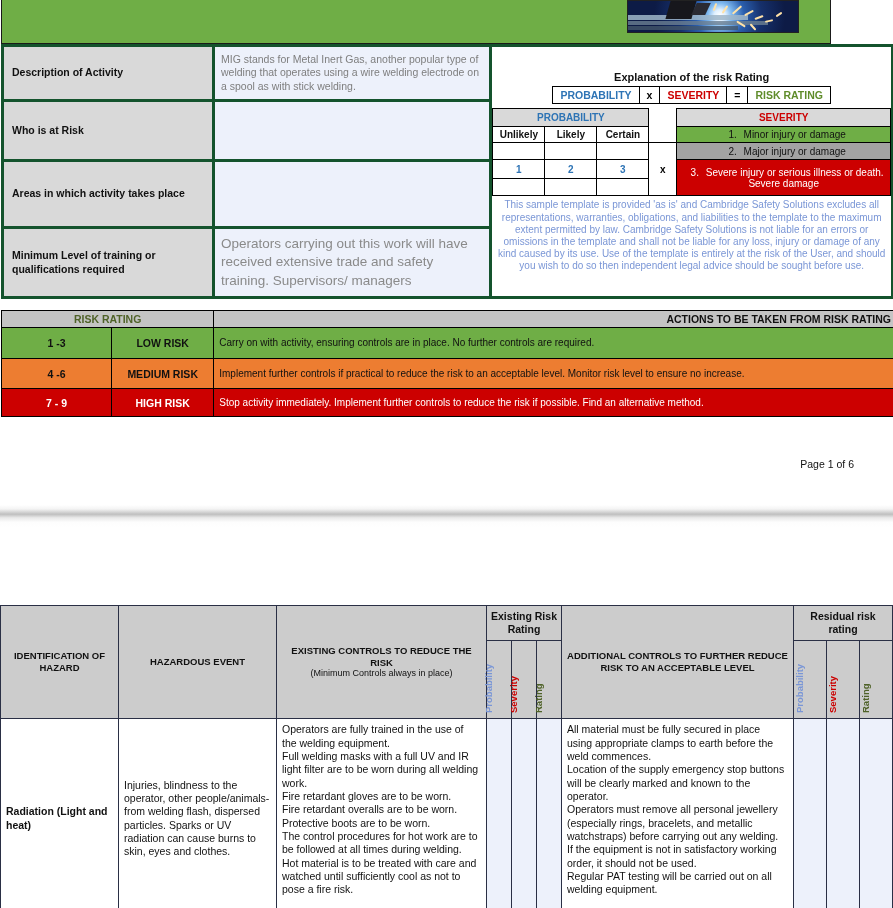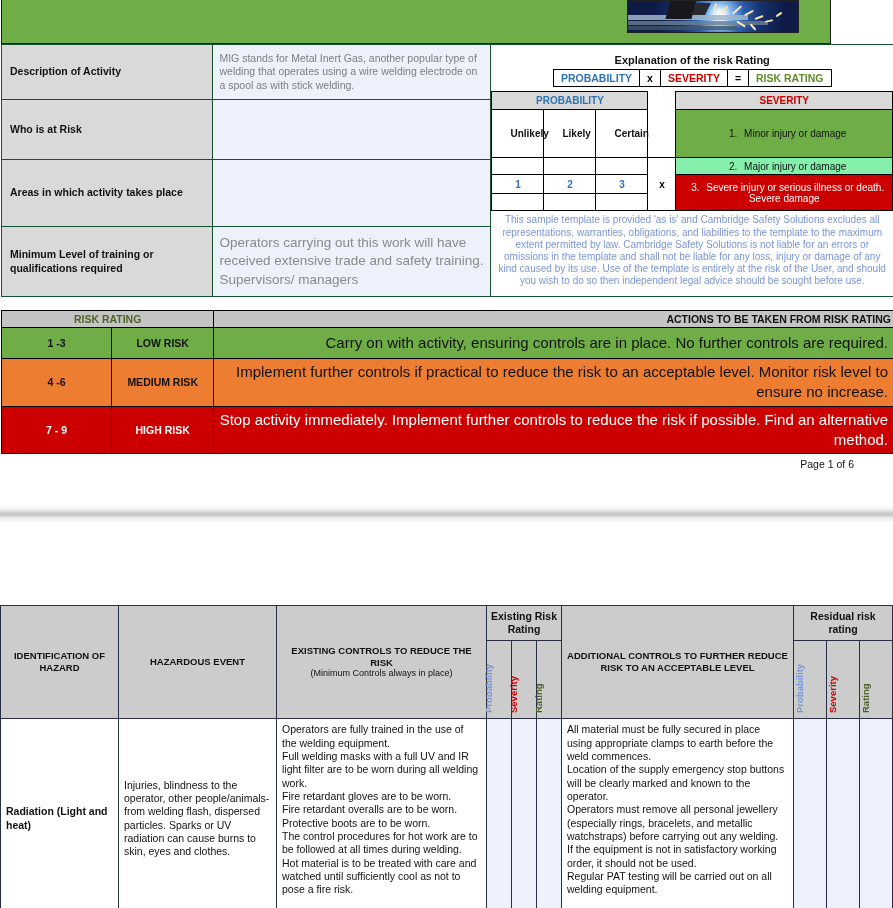--- a/index.html
+++ b/index.html
@@ -27,21 +27,21 @@
     overflow: hidden;
   }
   .weldphoto .bar1 { position:absolute; left:0; top:14px; width:120px; height:5px; background:#9fb6c9; opacity:.85; }
   .weldphoto .bar2 { position:absolute; left:0; top:20px; width:140px; height:4px; background:#6b7f92; opacity:.8; }
   .weldphoto .bar3 { position:absolute; left:0; top:25px; width:110px; height:4px; background:#44566a; opacity:.8; }
   .weldphoto .gun  { position:absolute; left:40px; top:0px; width:26px; height:18px; background:#17171c; transform:skewX(-16deg); }
   .weldphoto .gun2 { position:absolute; left:66px; top:2px; width:14px; height:12px; background:#2a2a32; transform:skewX(-25deg); }
   .sp { position:absolute; width:2px; background:#ffe2a8; border-radius:1px; }
 
   .tbl { border-collapse: collapse; table-layout: fixed; }
-  .tbl td, .tbl th { border: 1px solid #14532d; vertical-align: middle; }
+  .tbl td, .tbl th { border: 3px solid #14532d; vertical-align: middle; }
 
   
   .info { position: absolute; left: 1px; top: 44px; width: 893px; }
   .info td { font-size: 10.5px; }
   .lbl {
     background: #D9D9D9; font-weight: bold; color: #111; padding: 6px 8px;
     font-size: 11px; line-height: 1.25;
   }
   .val { background: #EDF1FB; color: #7e7e7e; padding: 4px 6px; font-size: 11px; line-height: 1.3; vertical-align: top; }
   .val.big { font-size: 13.5px; color: #8a8a8a; line-height: 1.35; }
@@ -52,39 +52,39 @@
   .formula { border:1px solid #000; margin:0 auto 4px; border-collapse:collapse; }
   .formula td { border-right:1px solid #000; padding:2px 7px; font-size:10.5px; font-weight:bold; text-align:center; border-top:none;border-bottom:none;border-left:none;}
   .formula td:last-child{border-right:none;}
   .c-prob { color:#2E74B5; }
   .c-sev { color:#CC0000; }
   .c-rate { color:#5F8C2A; }
 
   .psgrid { width:100%; border-collapse:collapse; table-layout:fixed; }
   .psgrid td { border:1px solid #000; font-size:10px; text-align:center; }
   .ps-head { background:#D9D9D9; color:#2E74B5; font-weight:bold; font-size:11.5px; padding:2px; }
-  .ps-sub { font-weight:bold; font-size:9.5px; padding:18px; color:#111; }
+  .ps-sub { font-weight:bold; font-size:9.5px; padding:2px; color:#111; }
   .ps-num { color:#2E74B5; font-weight:bold; font-size:12px; }
   .ps-x { font-weight:bold; font-size:11px; border:1px solid #000; }
   .sev-head { background:#D9D9D9; color:#CC0000; font-weight:bold; font-size:10px; text-align:center; padding:3px; }
   .sev-row { font-weight:normal; font-size:9.5px; text-align:left; padding:2px 4px; }
   .sev1 { background:#6FAE46; color:#111; }
-  .sev2 { background:#86efac; color:#111;margin-left:12px; }
+  .sev2 { background:#a3a3a3; color:#111;margin-left:12px; }
   .sev3 { background:#CC0000; color:#fff; }
   .sev-row .n { display:inline-block; width:22px; }
   .disclaimer { color:#7A96D6; font-size:9.3px; line-height:1.22; padding:3px 5px; text-align:left; }
 
   
   .rr { position:absolute; left:1px; top:310px; width:893px; }
   .rr td { border:1px solid #000; }
   .rr-hdr { background:#C4C4C4; font-weight:bold; font-size:10.5px; text-align:center; color:#4F6228; padding:2px; }
   .rr-hdr.dark { color:#111;text-align:right; }
   .rr-num { font-weight:bold; font-size:10.5px; text-align:center; color:#111; }
   .rr-name { font-weight:bold; font-size:10.5px; text-align:center; color:#111; }
-  .rr-act { font-size:15px; padding:3px 5px; vertical-align:top; color:#111; line-height:1.35;text-align:right; }
+  .rr-act { font-size:10px; padding:3px 5px; vertical-align:top; color:#111; line-height:1.35; }
   .row-low td { background:#6FAE46; }
   .row-med td { background:#ED7D31; }
   .row-high td { background:#CC0000; color:#fff; }
   .row-high .rr-num, .row-high .rr-name, .row-high .rr-act { color:#fff; }
 
   .footer { position:absolute; left:12px; top:458px; width:870px; font-size:10.5px; color:#111; }
   .footer .right { position:absolute; right:28px; top:0; }
 
   
   .pagegap {

